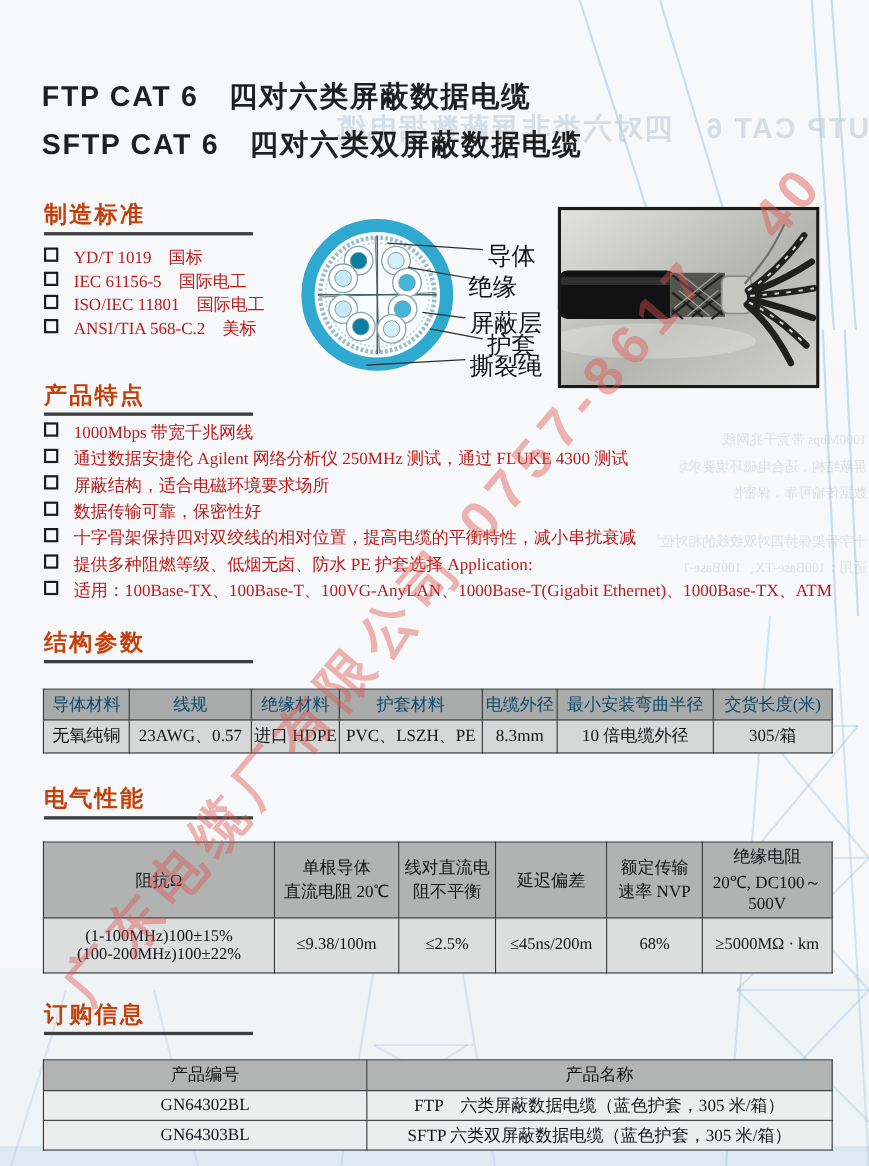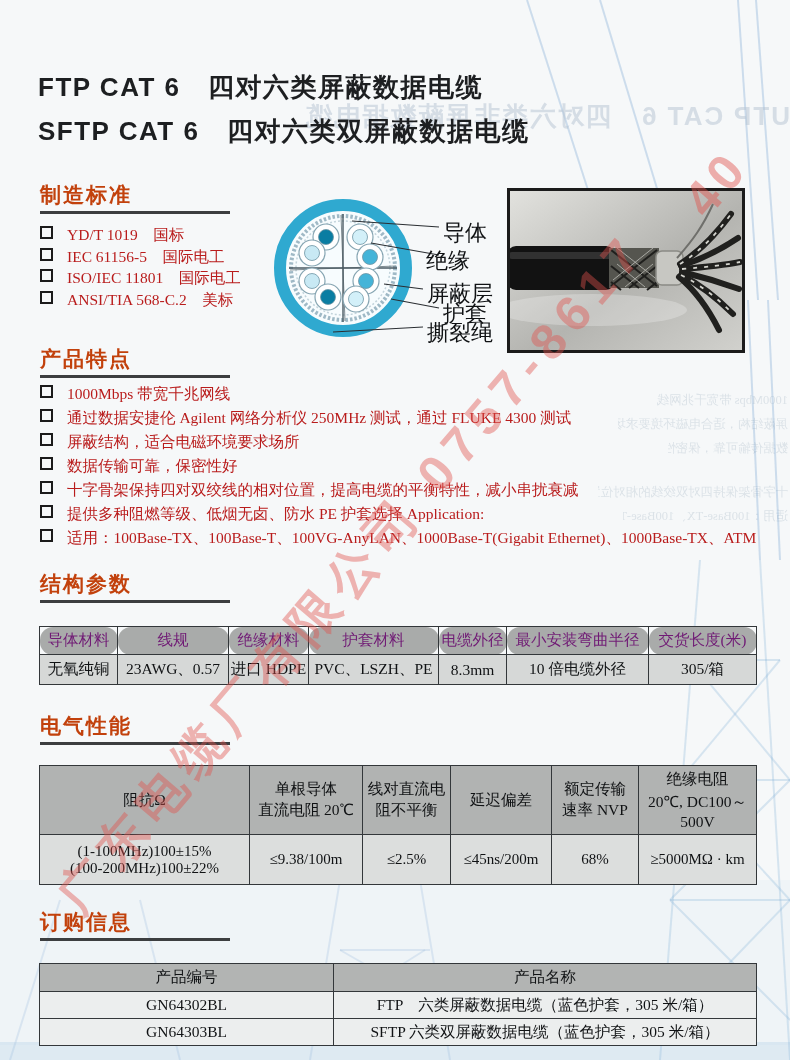--- a/index.html
+++ b/index.html
@@ -29,21 +29,21 @@
   .features .blist li{height:24px;line-height:24px;}
   .sq{display:inline-block;width:9px;height:9px;border:2px solid #1b1b1b;margin-right:14px;vertical-align:1px;}
 
   
   .dlabel{position:absolute;z-index:3;font-size:22px;color:#101214;white-space:nowrap;}
 
   
   table{position:absolute;z-index:2;border-collapse:collapse;table-layout:fixed;left:39px;width:717px;}
   th,td{border:1.6px solid #33373a;text-align:center;vertical-align:middle;
     font-family:"Liberation Serif",serif;font-weight:normal;white-space:pre-line;}
-  .t-struct th{background:#a9abaa;font-size:15.5px;height:25px;color:#701a75;border-radius:13px;}
+  .t-struct th{background:#a9abaa;font-size:15.5px;height:25px;color:#0c4a6e;}
   .t-struct td{background:#d6d8d7;font-size:15.5px;height:27px;color:#101214;}
   .t-elec th{background:#b1b3b2;font-size:15.5px;height:66px;color:#101214;}
   .t-elec td{background:#dcdedd;font-size:15px;height:47px;color:#101214;}
   .t-order th{background:#b2b4b3;font-size:15.5px;height:25px;color:#101214;}
   .t-order td{background:#eceeee;font-size:15.5px;height:24px;color:#101214;}
 
   
   .stamp{position:absolute;z-index:6;pointer-events:none;font-family:"Liberation Sans",sans-serif;
     font-weight:bold;white-space:nowrap;}
   .stamp-main{left:68px;top:872px;font-size:50px;letter-spacing:9px;color:rgba(224,82,76,.42);

